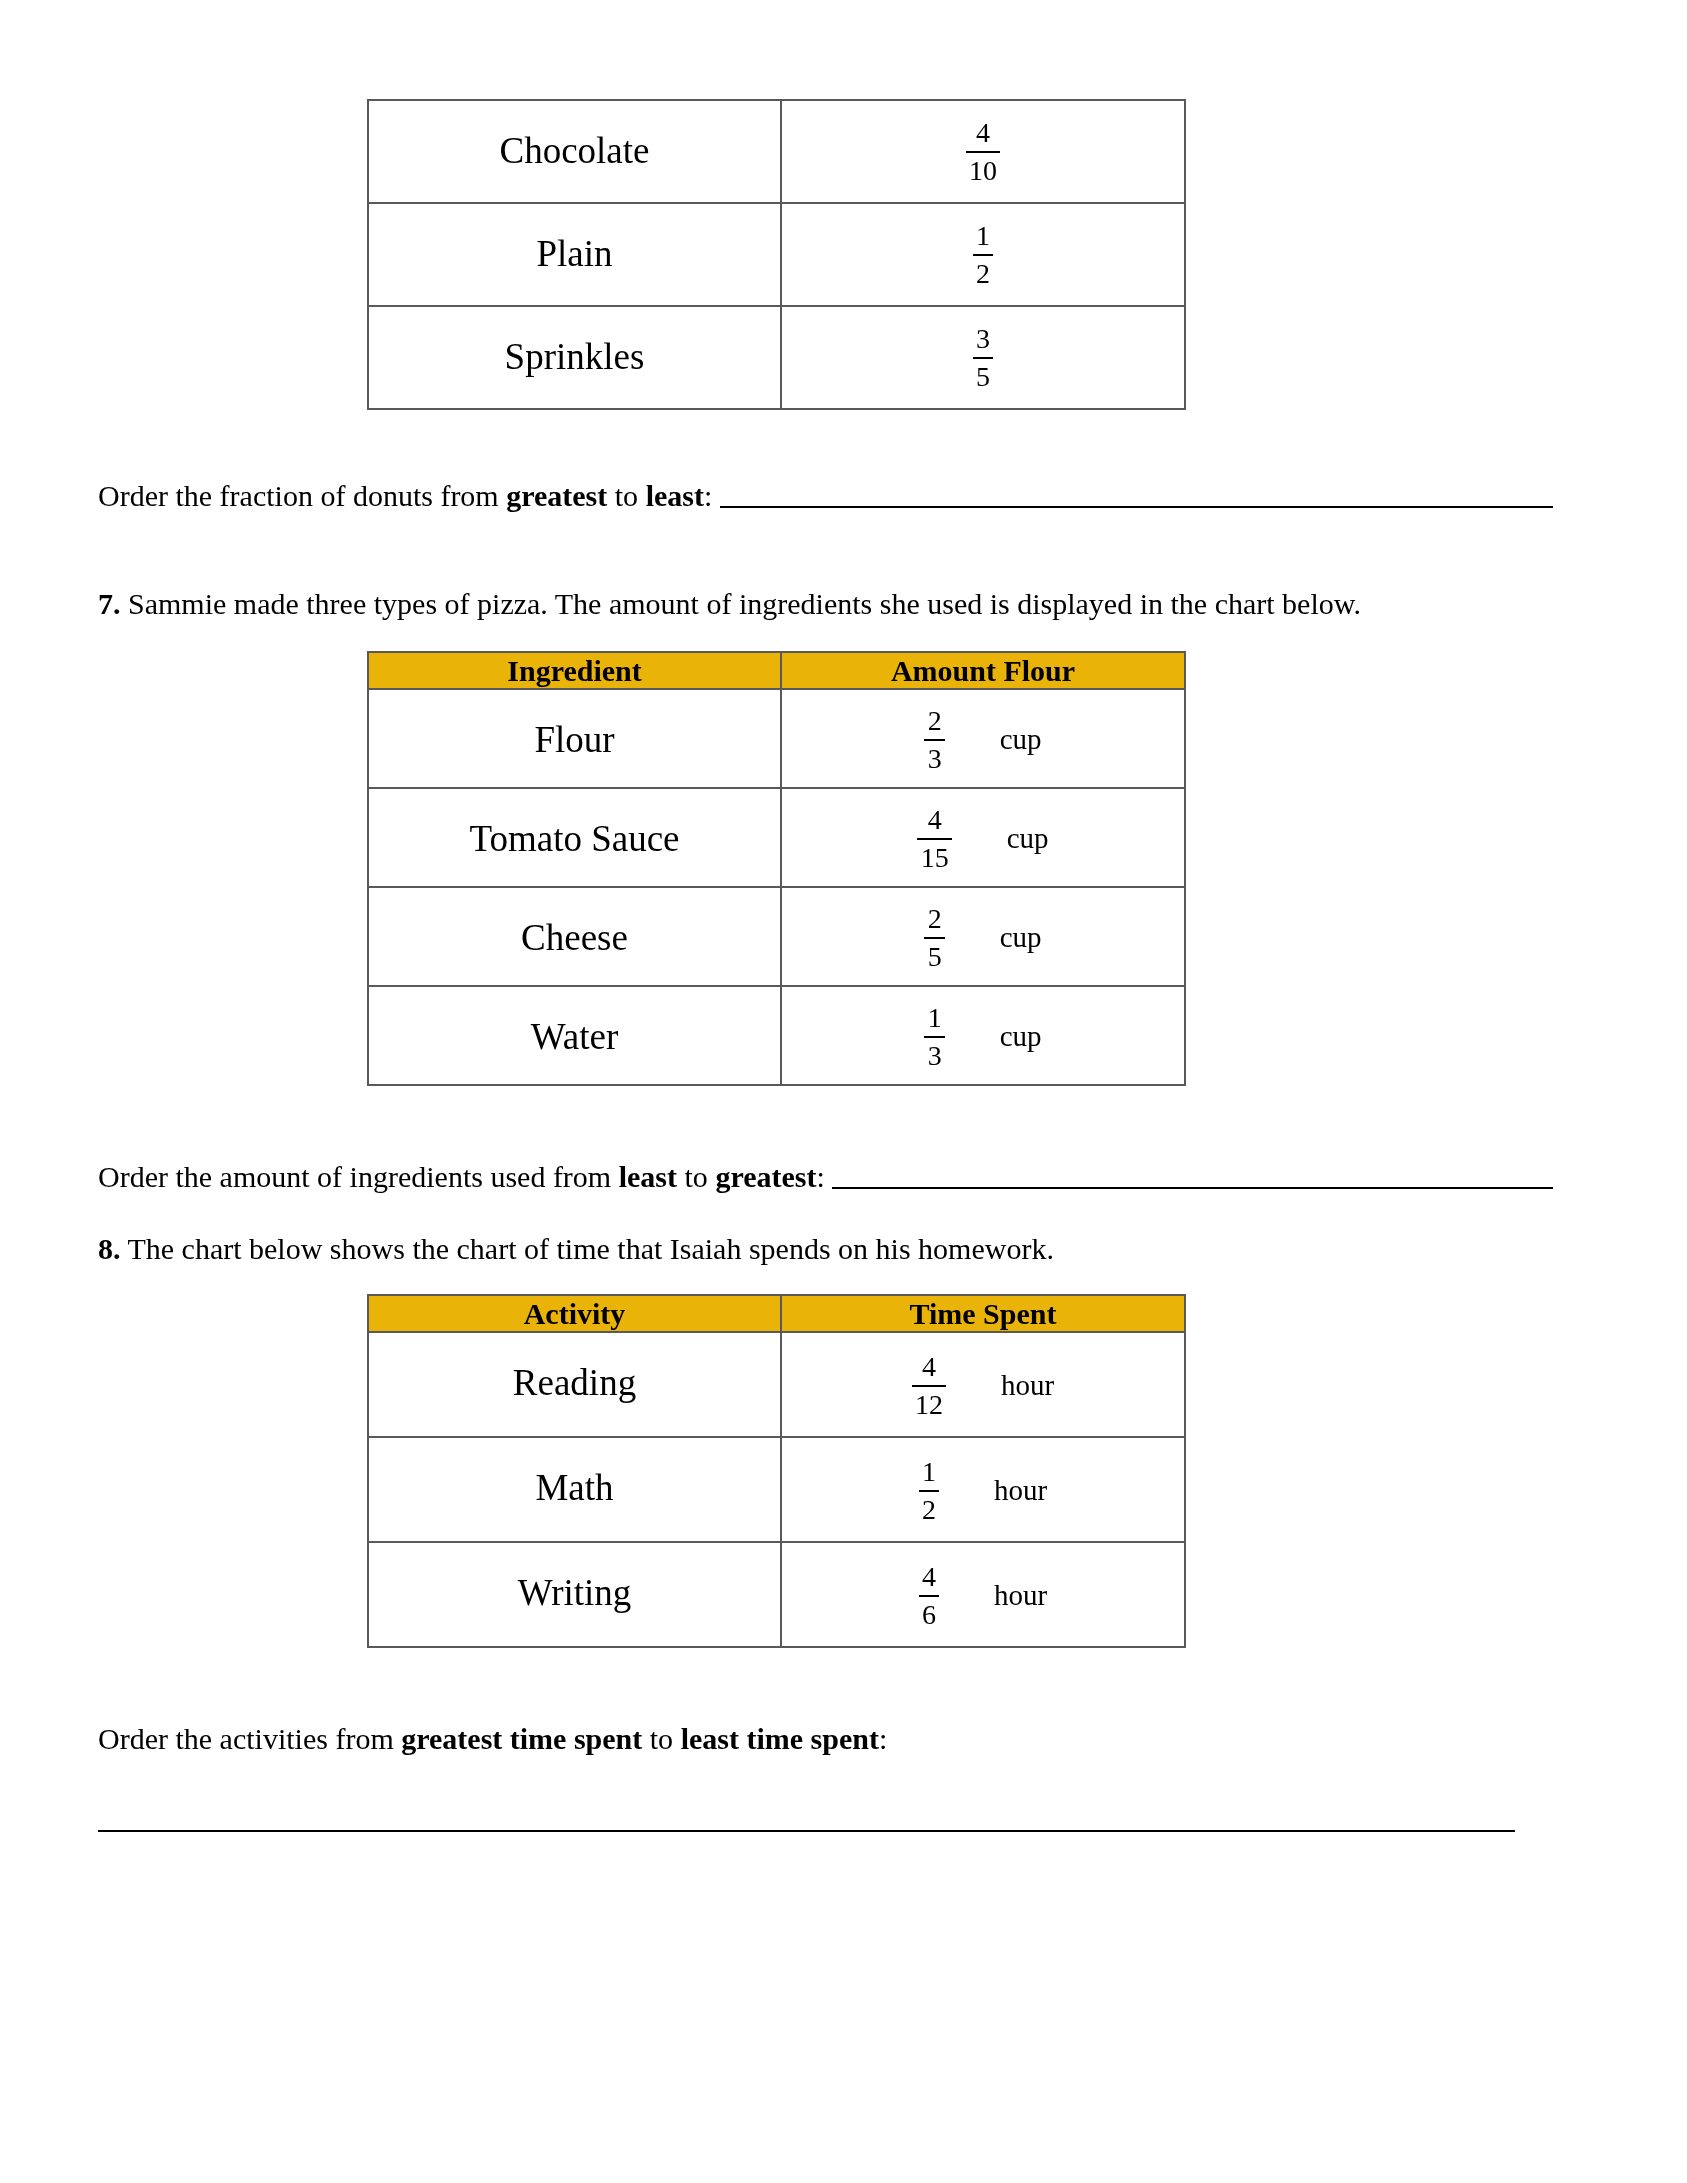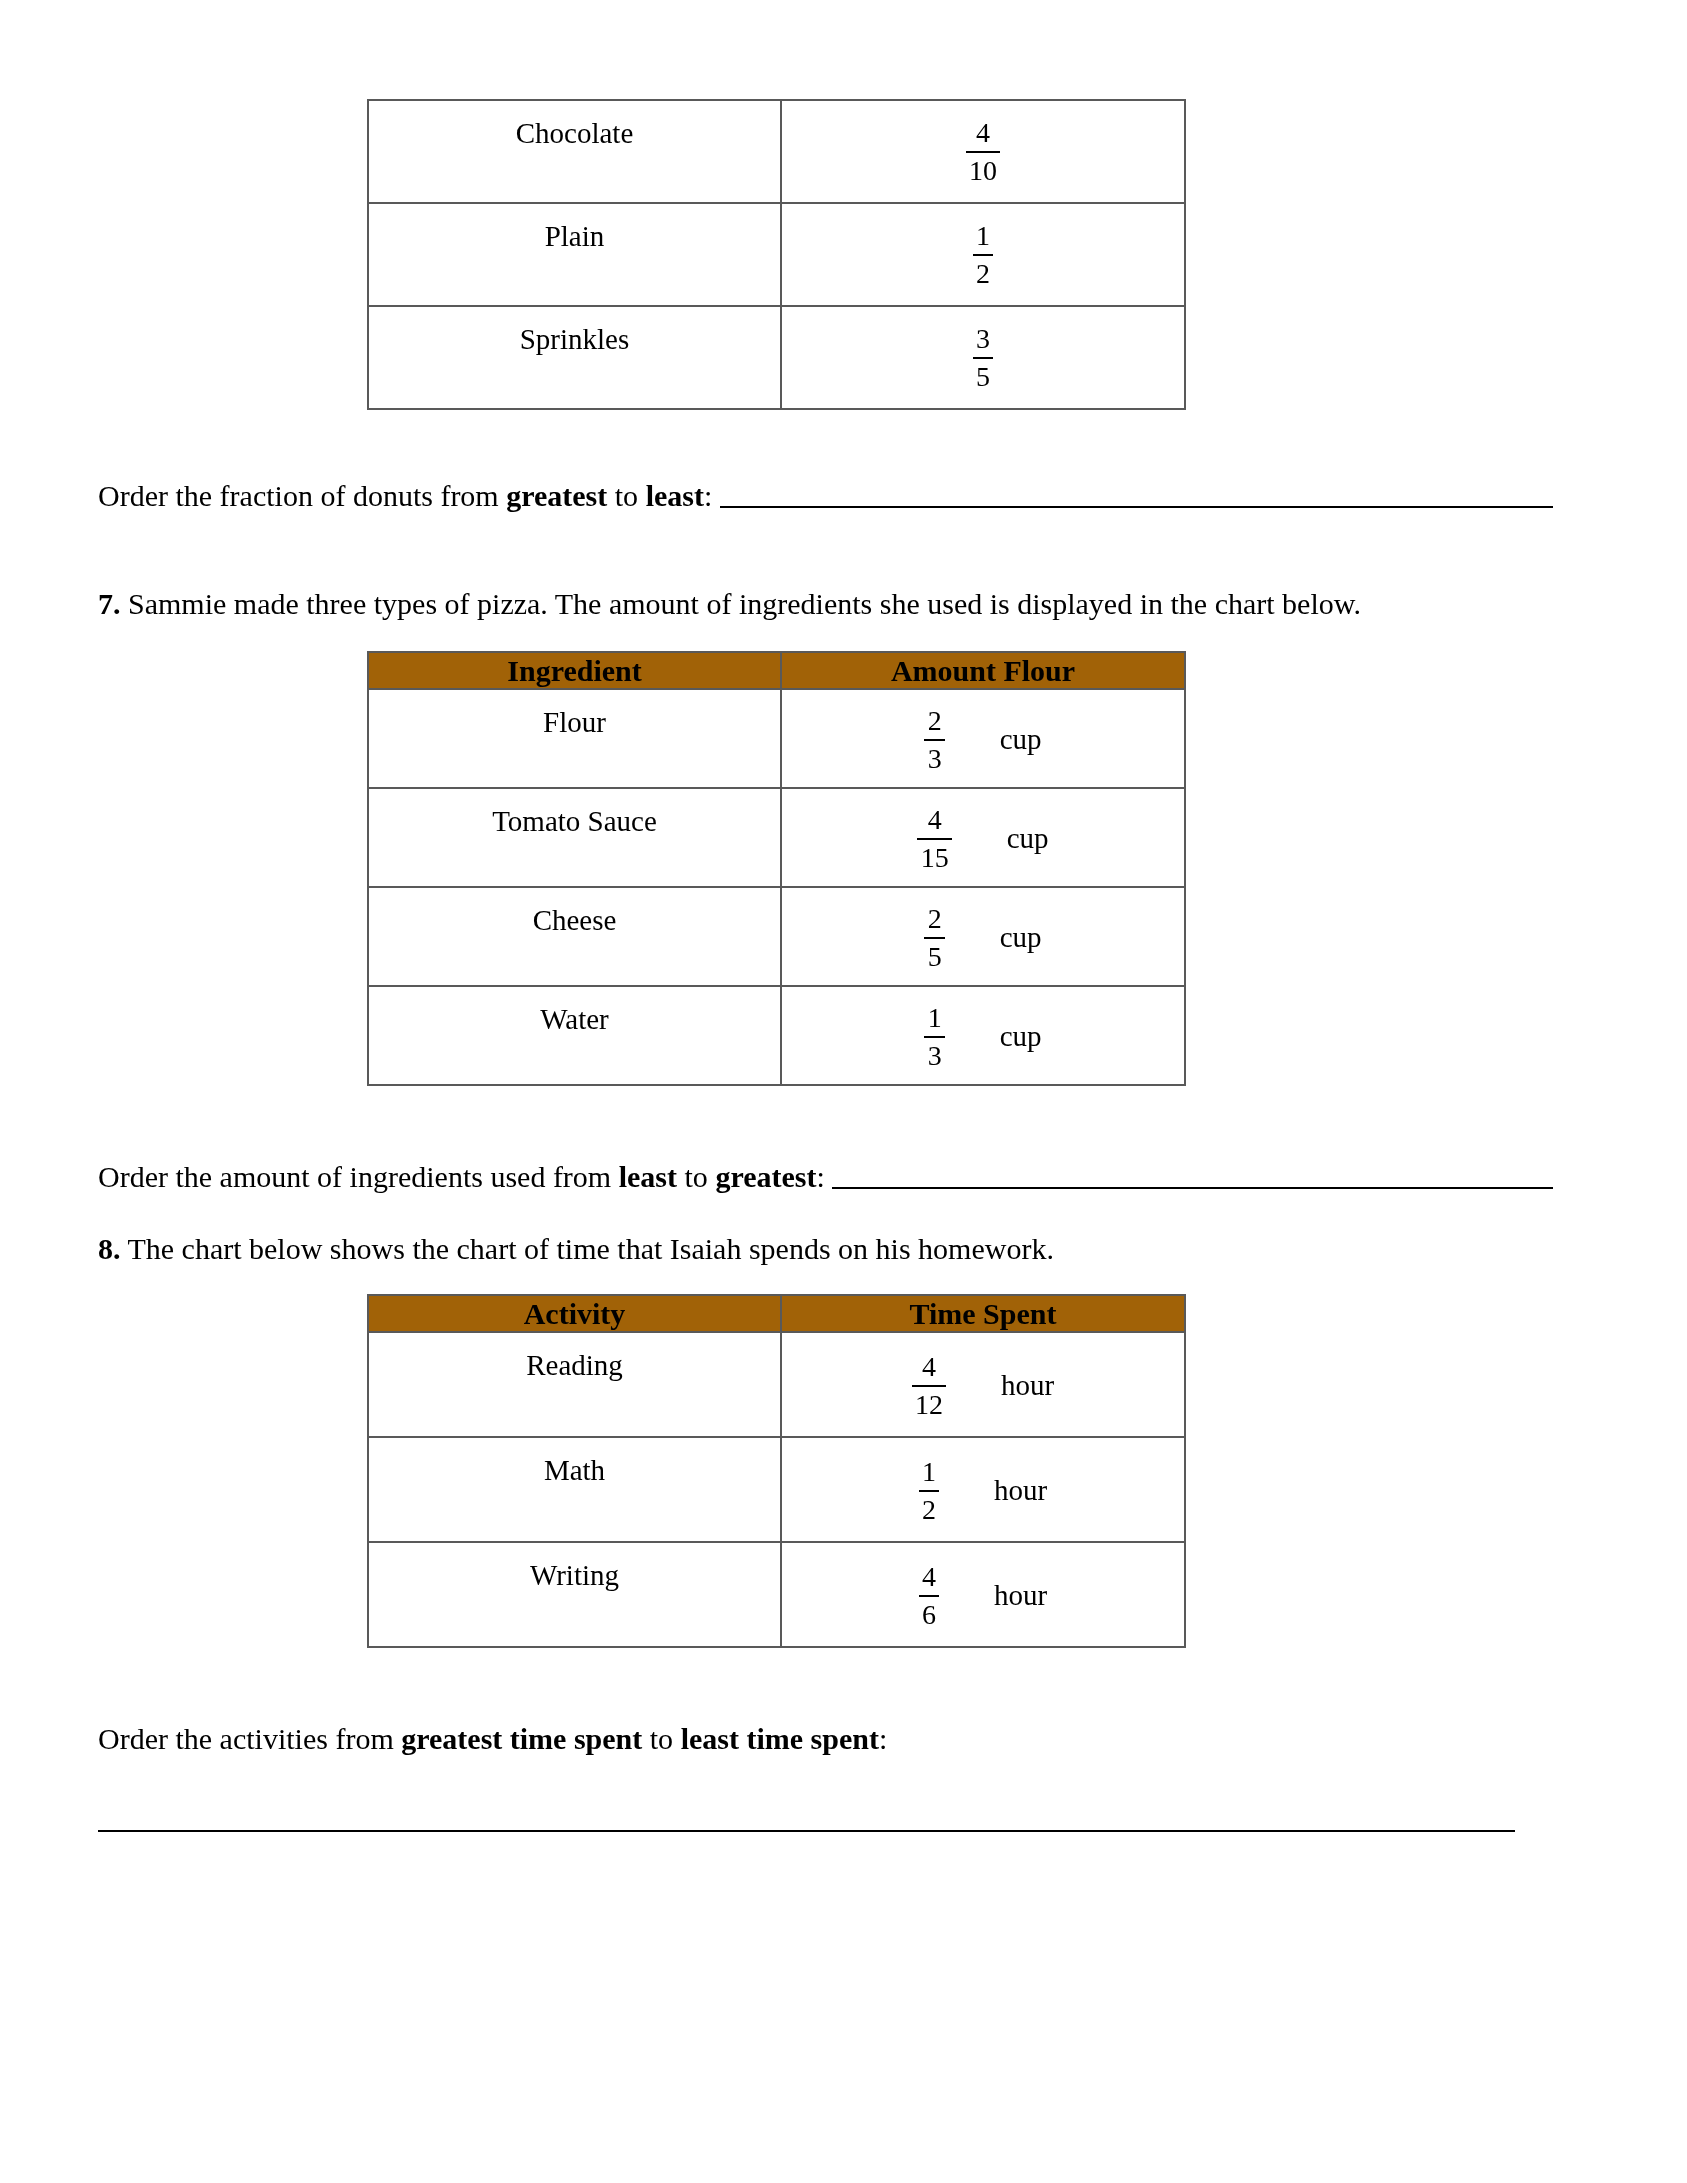--- a/index.html
+++ b/index.html
@@ -31,29 +31,29 @@
     border-collapse: collapse;
     table-layout: fixed;
     width: 818px;
     margin-left: 269px;
   }
   table.sheet td, table.sheet th {
     border: 2px solid #595959;
     text-align: center;
   }
   table.sheet th {
-    background: #a16207;
+    background: #eab308;
     font-weight: bold;
     height: 37px;
     font-size: 30px;
   }
   table.sheet td.label-cell {
     vertical-align: top;
-    padding-top: 16px;
-    font-size: 29px;
+    padding-top: 28px;
+    font-size: 37px;
   }
   table.sheet td.value-cell { vertical-align: middle; }
   tr.row-155 { height: 103px; }
   tr.row-150 { height: 99px; }
   tr.row-158 { height: 105px; }
 
   .frac {
     display: inline-flex;
     flex-direction: column;
     align-items: center;

